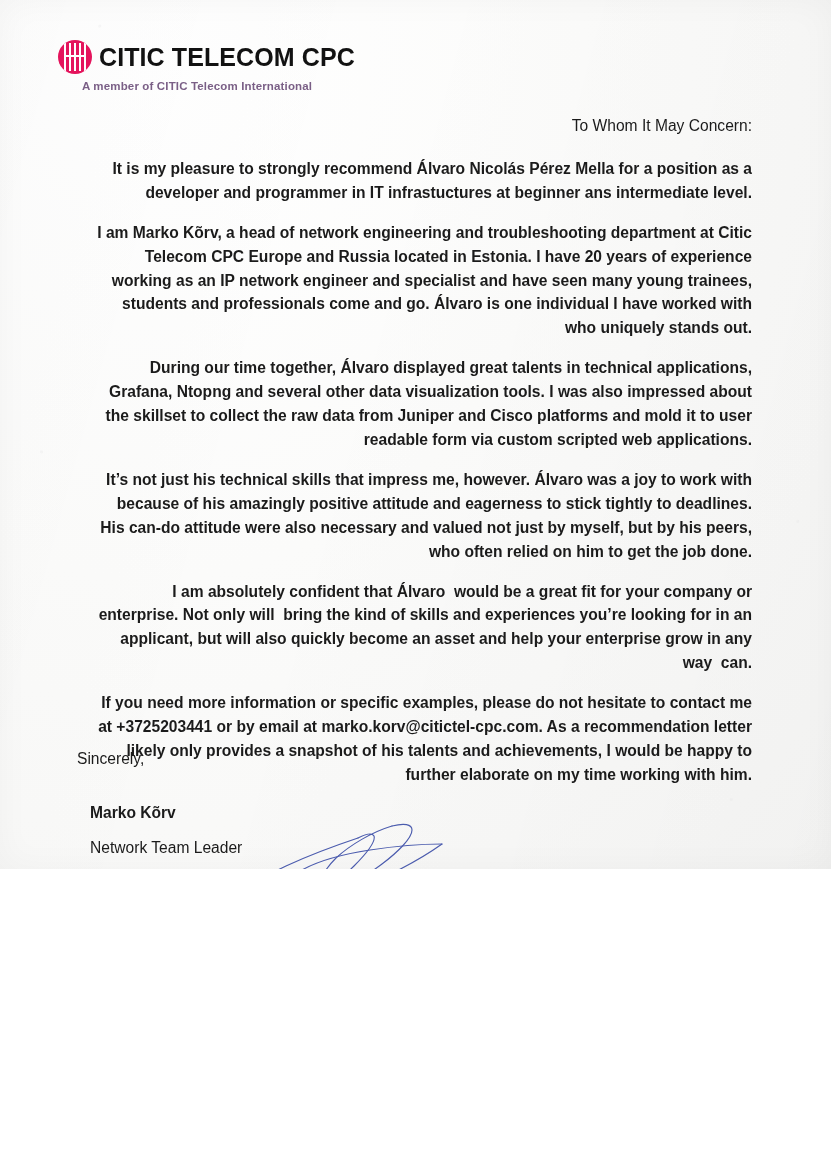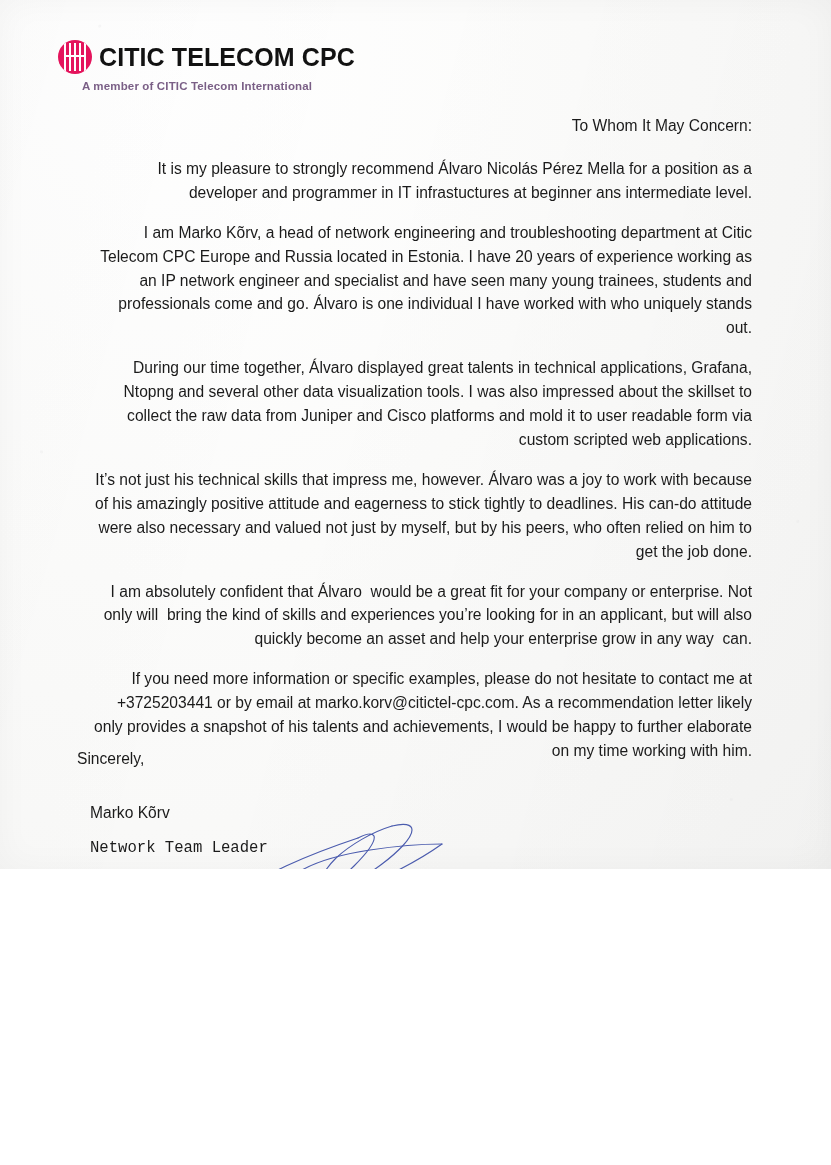--- a/index.html
+++ b/index.html
@@ -108,39 +108,39 @@
   .salutation,
   .para,
   .closing {
     font-size: 15.6px;
     line-height: 23.9px;
     color: #1b1b1b;
     margin: 0 0 17px 0;
     text-align: right;
     white-space: pre-wrap;
   }
-  .para { margin-bottom: 16px; }
+  .para { margin-bottom: 16px; font-weight: bold; }
   .salutation { margin-bottom: 19px; }
 
   
   .signoff {
     position: absolute;
     left: 77px;
     top: 747px;
     width: 500px;
   }
   .signoff-line {
     font-size: 15.6px;
     line-height: 23.9px;
     color: #1b1b1b;
   }
   .signer-name { position: absolute; left: 90px; top: 804px;
+    font-size: 15.6px; color: #1b1b1b; font-weight: bold; }
+  .signer-title { position: absolute; left: 90px; top: 839px;
     font-size: 15.6px; color: #1b1b1b; }
-  .signer-title { position: absolute; left: 90px; top: 839px;
-    font-size: 15.6px; color: #1b1b1b; font-family: Liberation Mono, monospace; }
 
   .signature-ink {
     position: absolute;
     left: 190px;
     top: 812px;
     width: 270px;
     height: 130px;
     pointer-events: none;
   }
 

